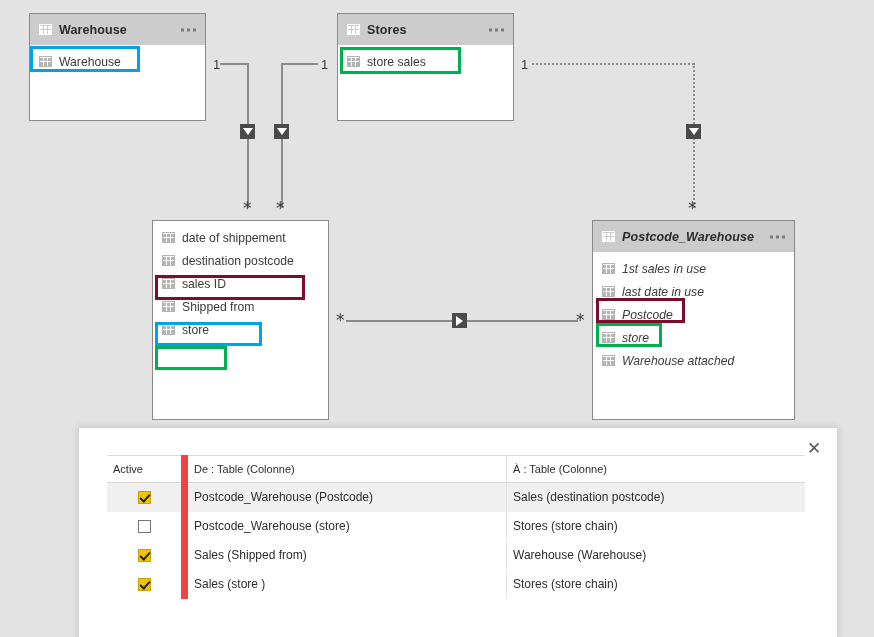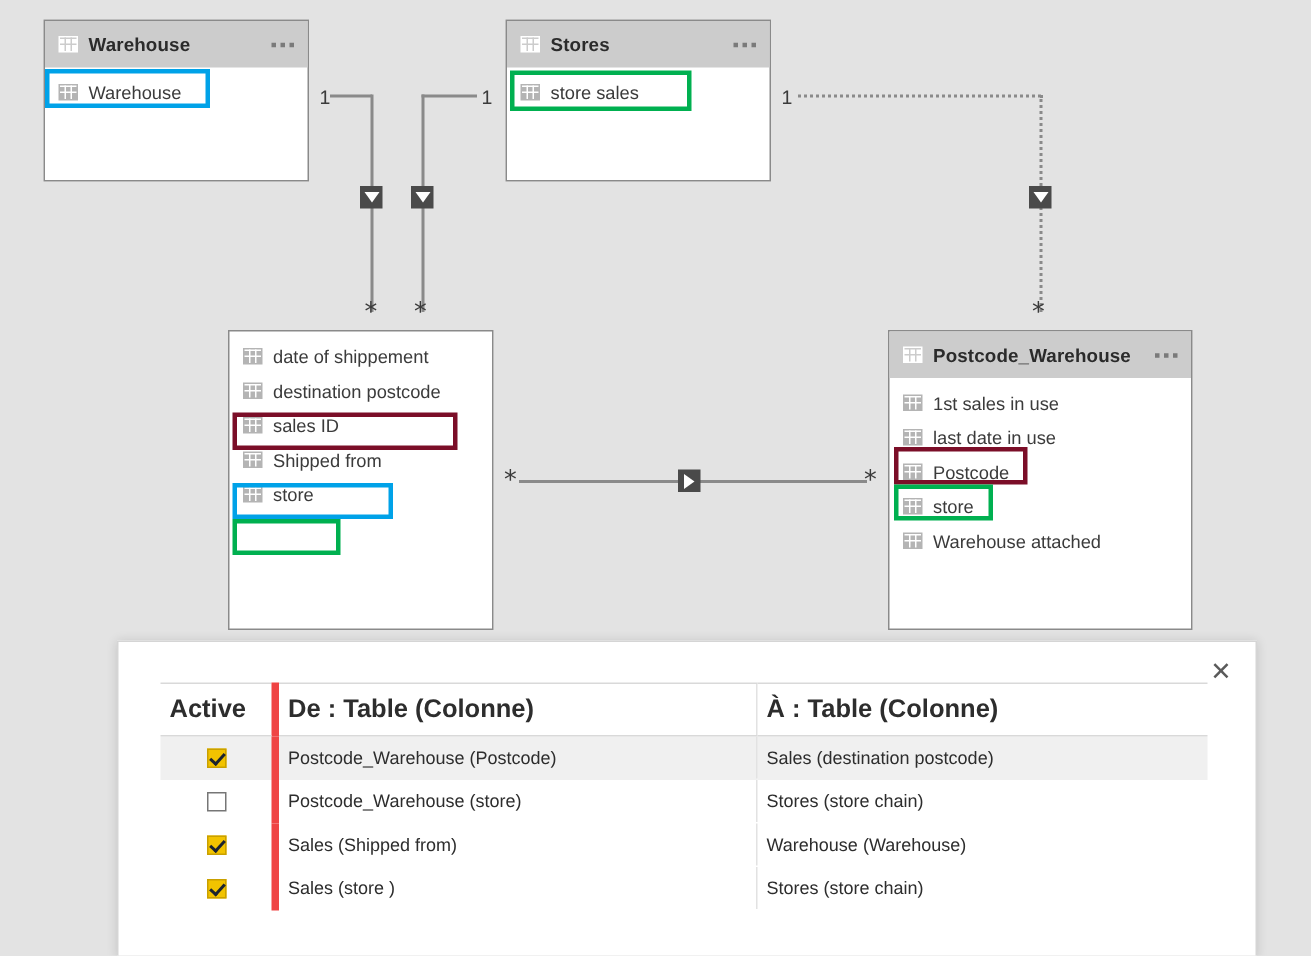--- a/index.html
+++ b/index.html
@@ -180,40 +180,40 @@
     letter-spacing: .1px;
   }
 
   table.rel {
     width: 698px;
     margin: 27px 0 0 28px;
     border-collapse: collapse;
     table-layout: fixed;
   }
   table.rel th {
-    font-size: 17px;
-    font-weight: bold;
+    font-size: 11px;
+    font-weight: normal;
     color: #2d2d2d;
     text-align: left;
     padding: 7px 0 7px 6px;
     border-top: 1px solid #d9d9d9;
     border-bottom: 1px solid #d9d9d9;
     background: #ffffff;
     white-space: nowrap;
   }
   table.rel td {
     font-size: 12px;
     color: #2d2d2d;
     padding: 7px 0 7px 6px;
     border-bottom: 1px solid transparent;
     white-space: nowrap;
   }
   table.rel tr.sel td { background: #f0f0f0; }
   table.rel th.c-active, table.rel td.c-active { width: 68px; }
-  table.rel th.c-from,   table.rel td.c-from   { width: 312px; border-left: 5px solid #ef4444; }
+  table.rel th.c-from,   table.rel td.c-from   { width: 312px; border-left: 7px solid #ef4444; }
   table.rel th.c-to,     table.rel td.c-to     { border-left: 1px solid #e2e2e2; }
 
   .cbx {
     width: 13px; height: 13px;
     border: 1px solid #767676;
     box-sizing: border-box;
     display: block;
     margin-left: 25px;
     position: relative;
     background: #ffffff;
@@ -325,21 +325,21 @@
       <div class="field">
         <span class="tbl-icon"></span>
         <span class="field-label">store</span>
       </div>
     </div>
   </div>
   <div class="hl" style="left:155px; top:275px; width:150px; height:25px; border:3px solid #7b0e28;"></div>
   <div class="hl" style="left:155px; top:322px; width:107px; height:24px; border:3px solid #00a2e8;"></div>
   <div class="hl" style="left:155px; top:346px; width:72px; height:24px; border:3px solid #00b050;"></div>
 
-  <div class="card" style="left:592px; top:220px; width:203px; height:200px;">
+  <div class="card" style="left:592px; top:220px; width:203px; height:200px;font-style:italic;">
     <div class="card-header">
       <span class="tbl-icon dark"></span>
       <span class="card-title">Postcode_Warehouse</span>
       <span class="dots">
           <i></i>
           <i></i>
           <i></i>
         </span>
     </div>
     <div class="card-body">

